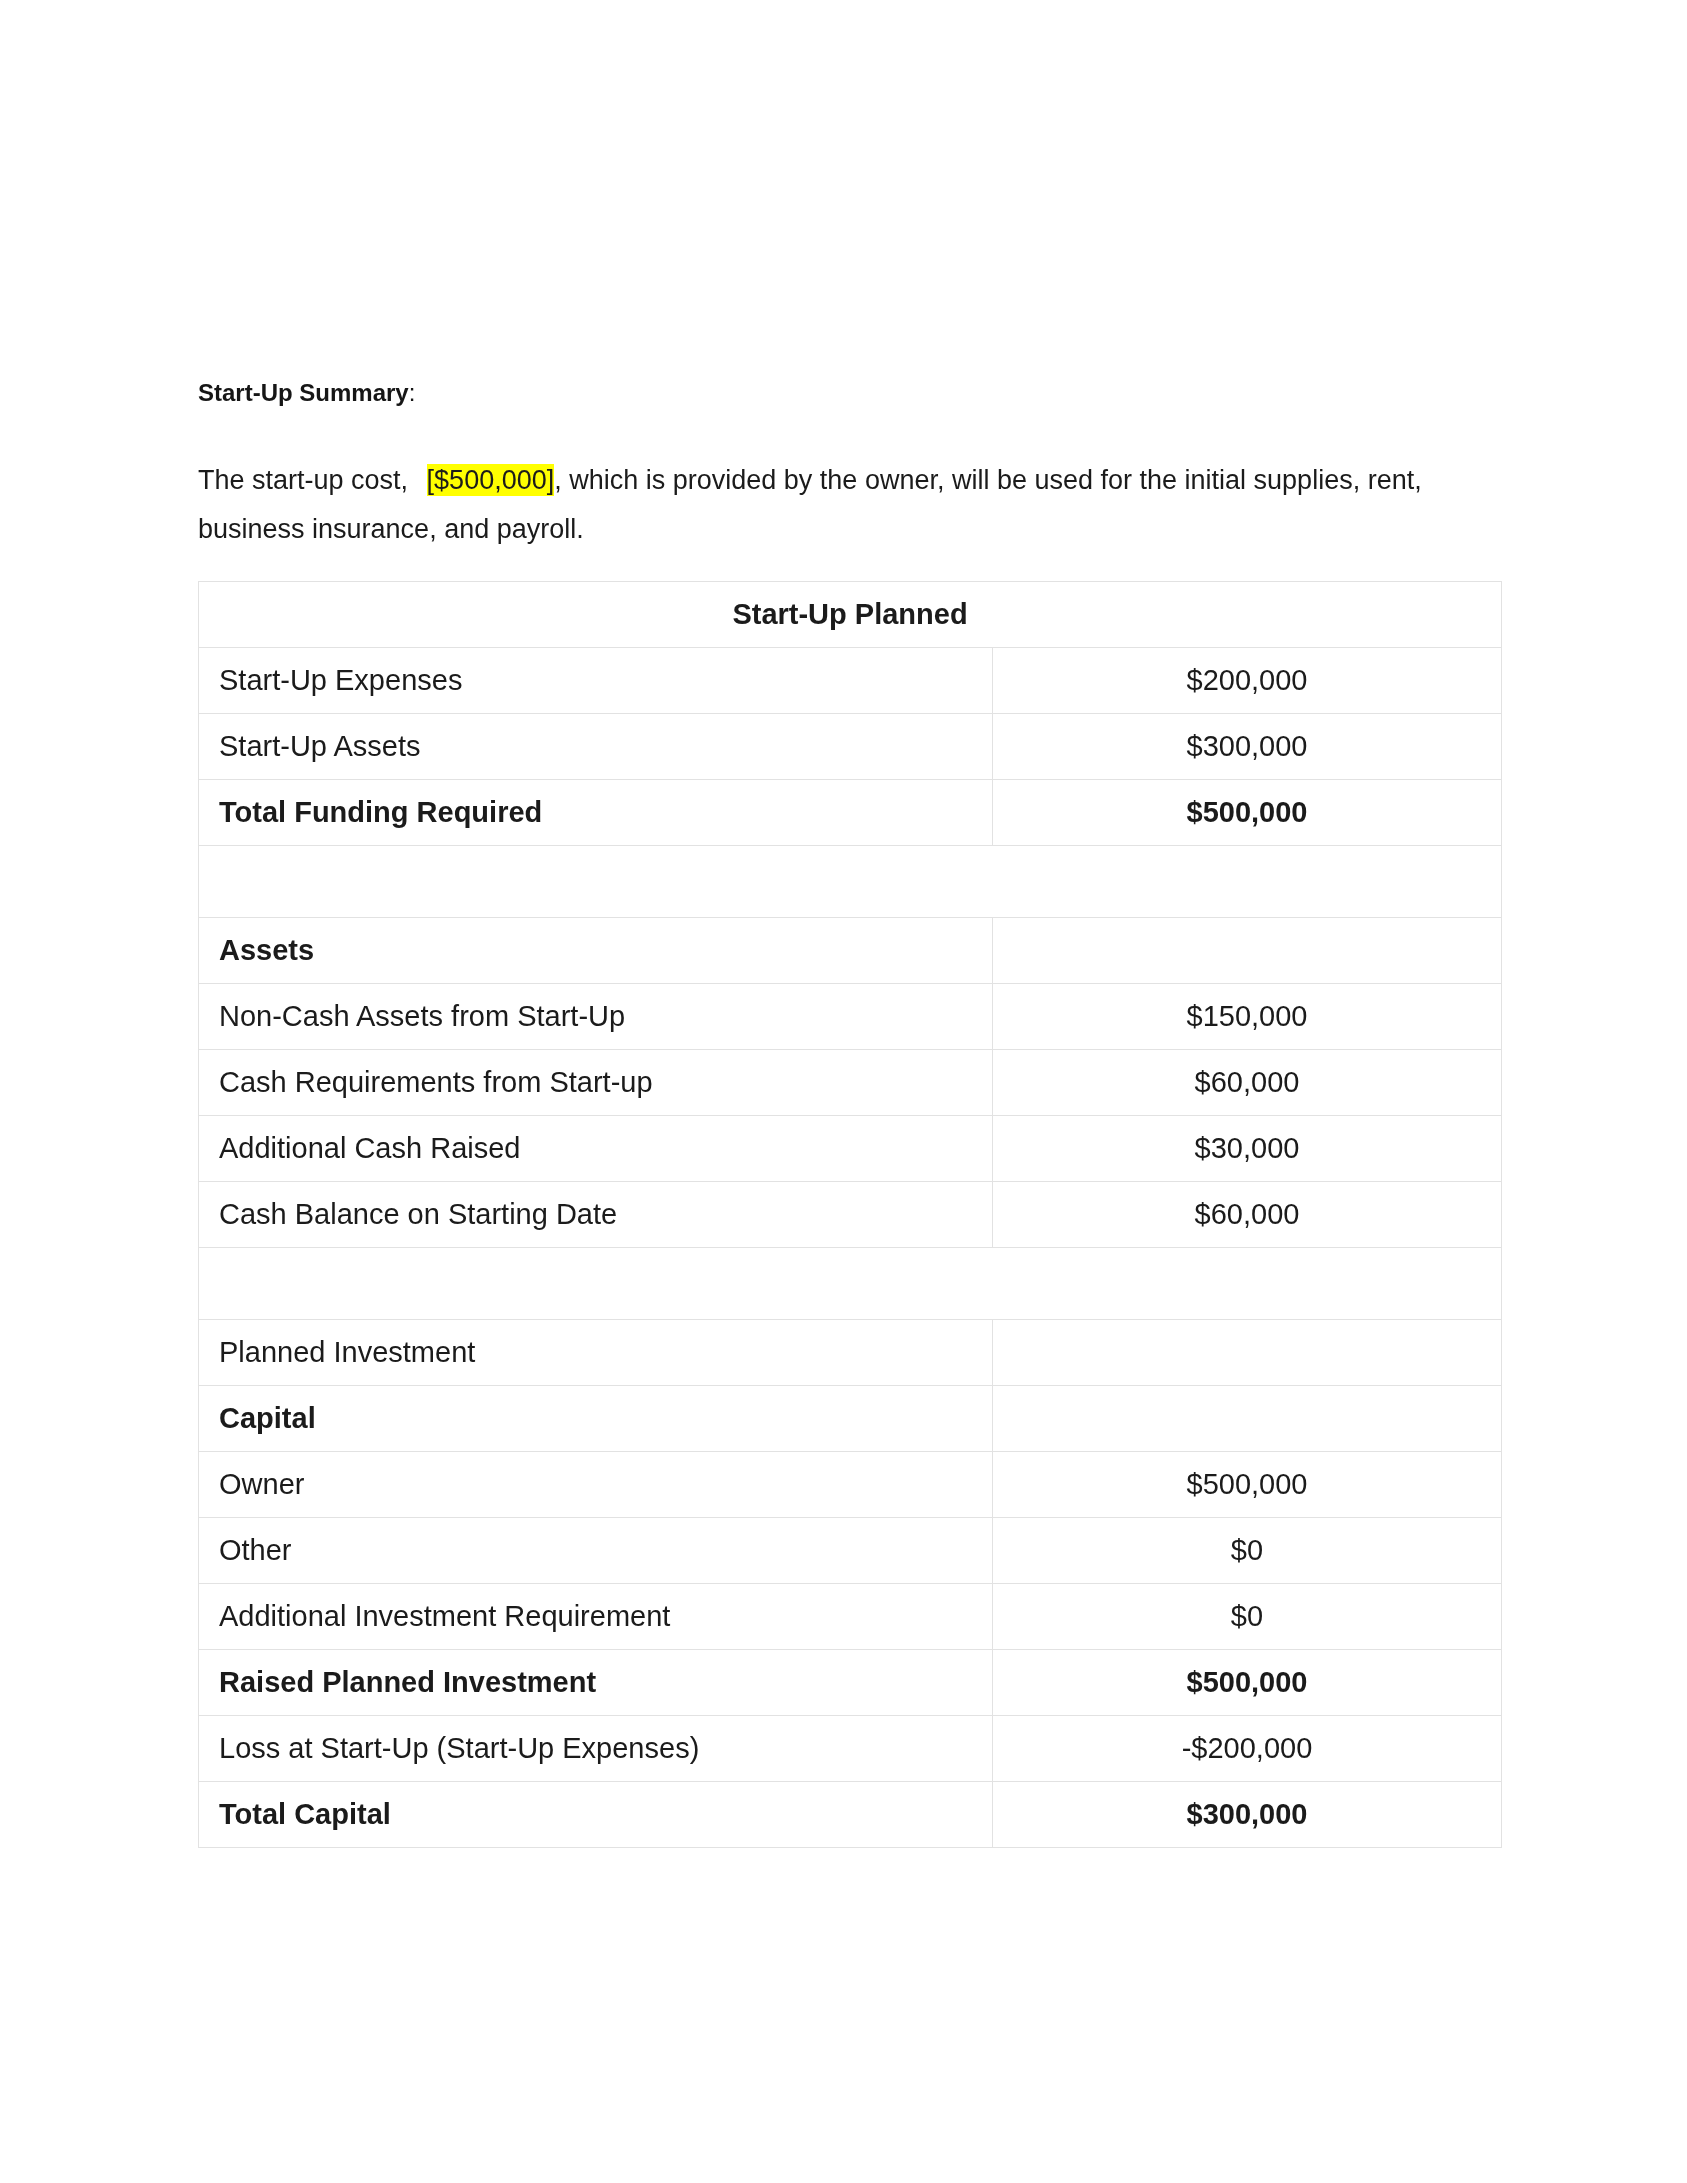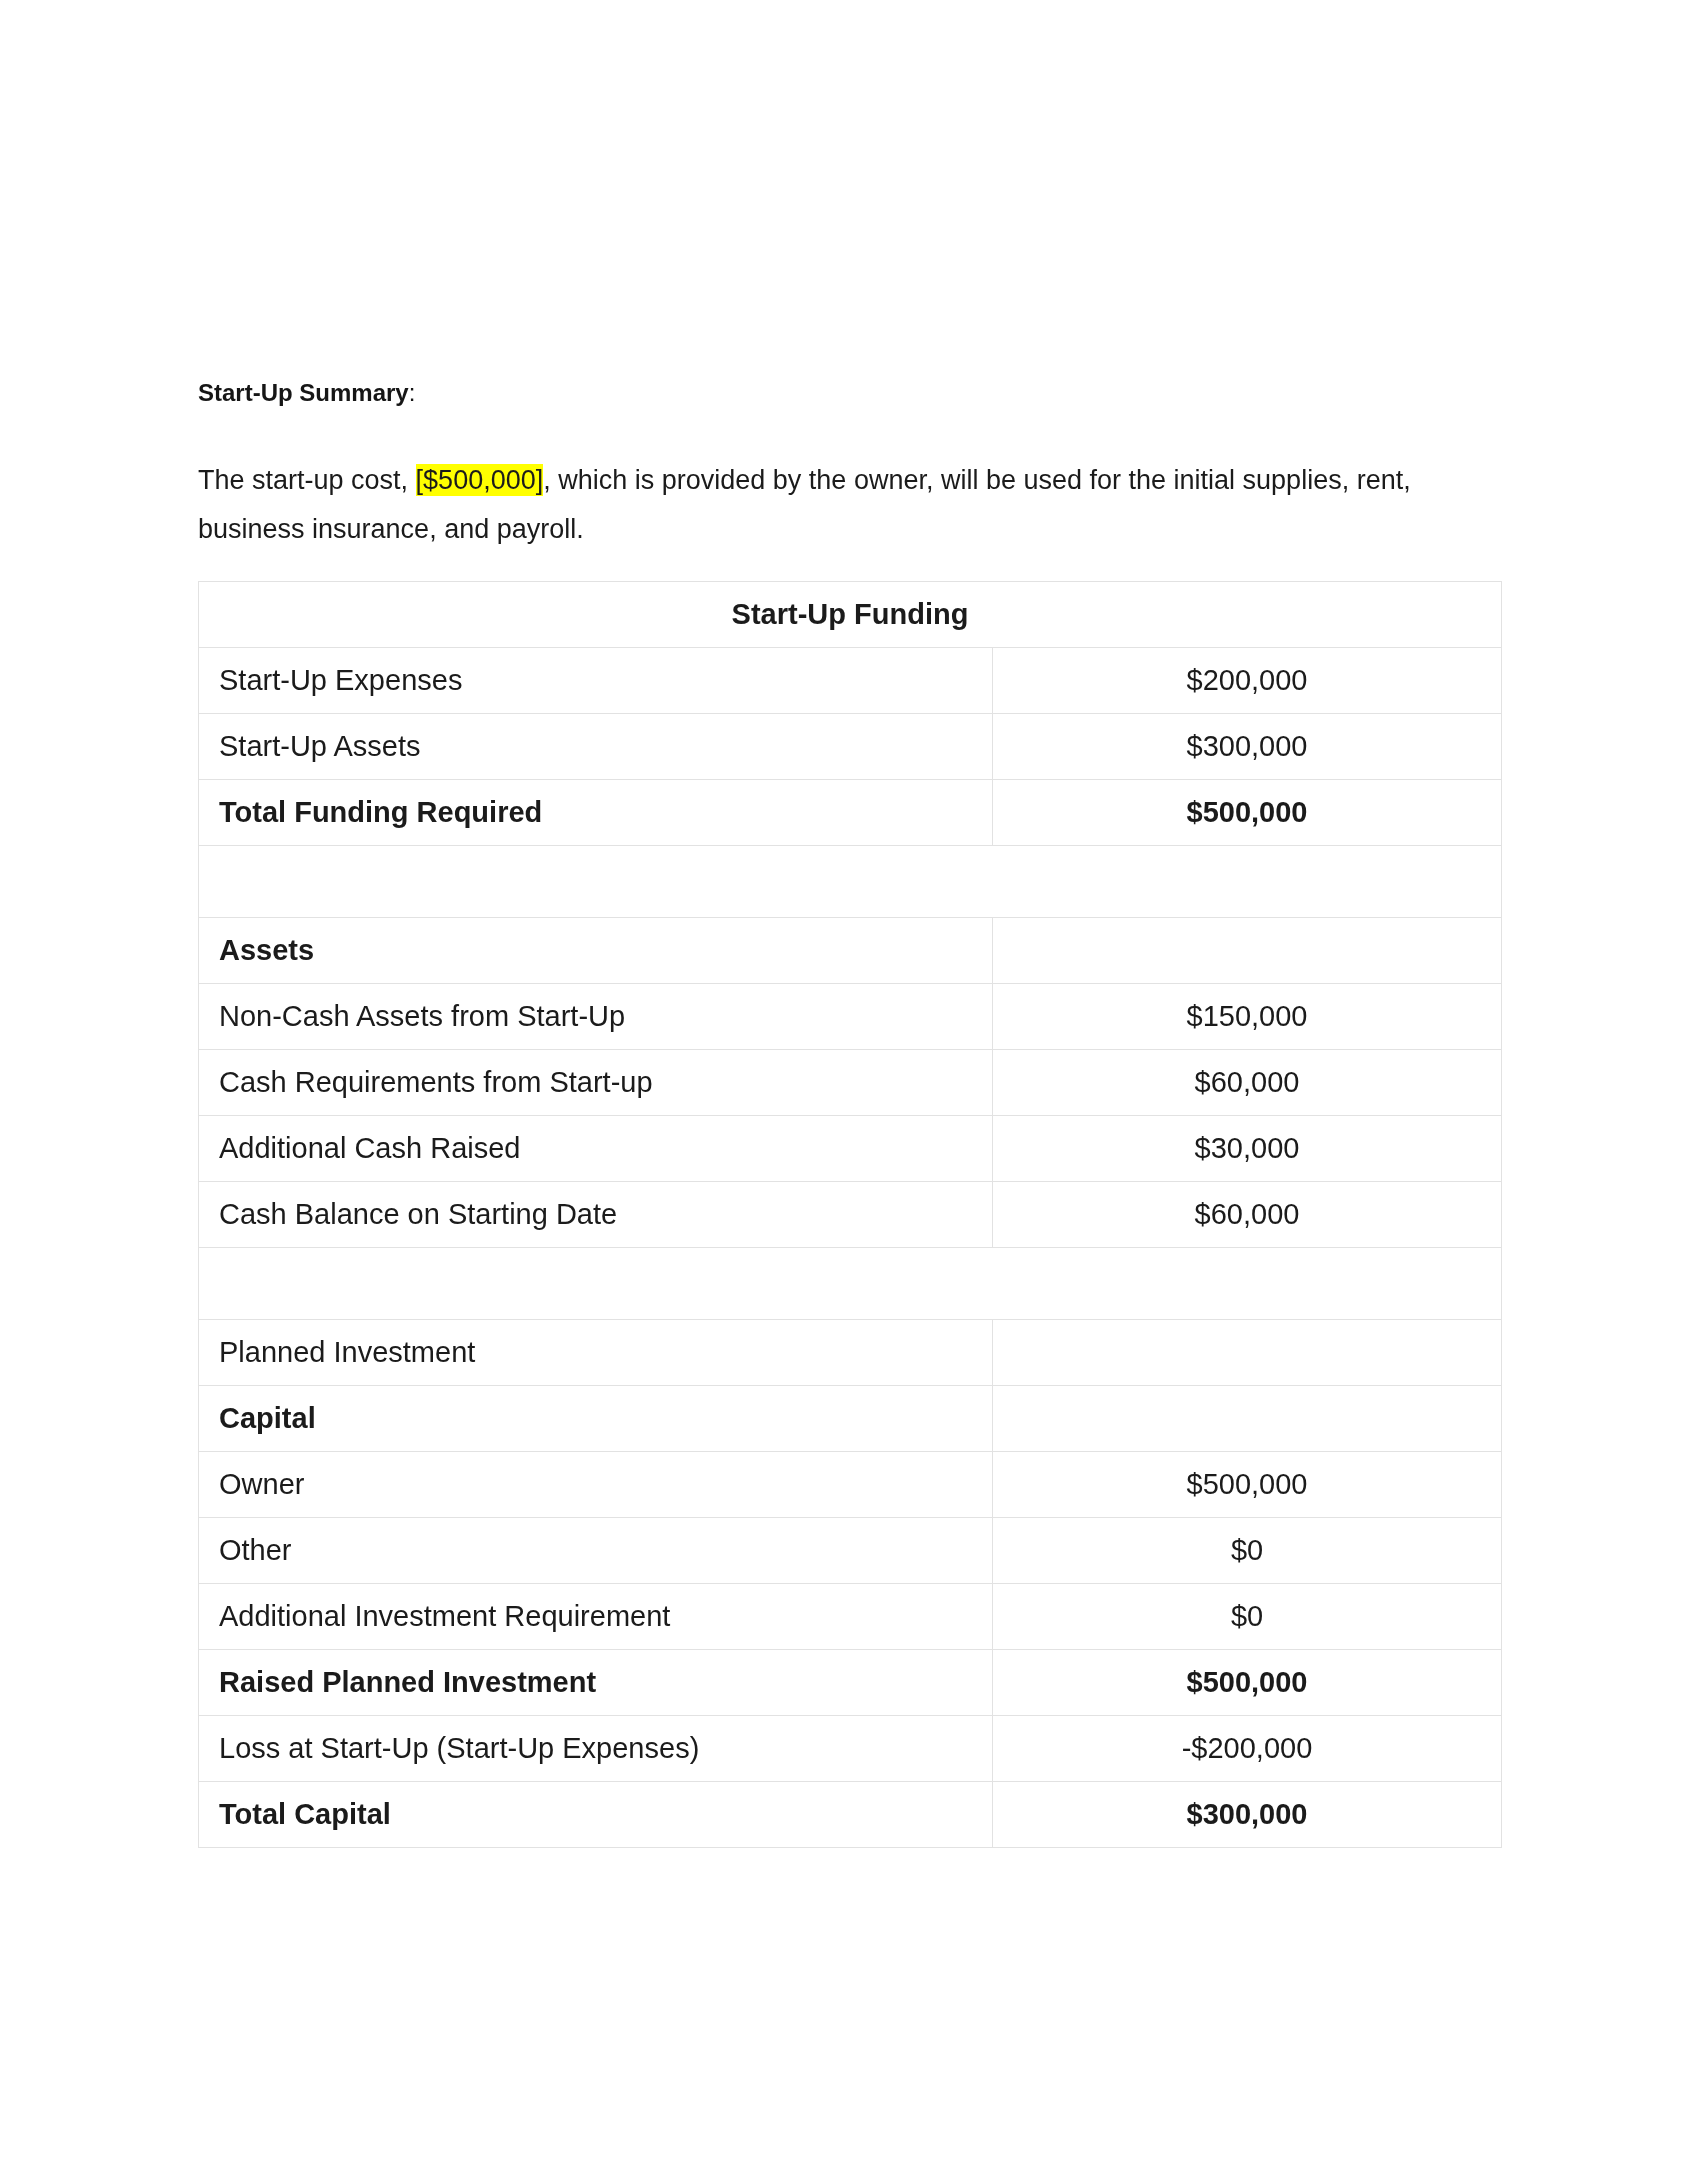--- a/index.html
+++ b/index.html
@@ -62,30 +62,30 @@
   table.funding tr.spacer td { height:71px; }
 </style>
 </head>
 <body>
 
 <div class="page">
   <div class="content">
 
     <h1 class="doc-heading"><span>Start-Up Summary</span><span class="colon">:</span></h1>
 
-    <p class="para"><span>The start-up cost, </span><span class="hl" style="background: rgb(255, 255, 0);">[$500,000]</span><span>, which is provided by the owner, will be used for the initial supplies, rent,</span><br><span>business insurance, and payroll.</span></p>
+    <p class="para"><span>The start-up cost, </span><span class="hl" style="background: rgb(255, 255, 0); margin-left: 11px;">[$500,000]</span><span>, which is provided by the owner, will be used for the initial supplies, rent,</span><br><span>business insurance, and payroll.</span></p>
 
     <table class="funding">
       <colgroup>
         <col style="width:794px">
         <col style="width:509px">
       </colgroup>
       <tbody>
         <tr>
-          <td class="title" colspan="2">Start-Up Funding</td>
+          <td class="title" colspan="2">Start-Up Planned</td>
         </tr>
       <tr>
             <td class="label">Start-Up Expenses</td>
             <td class="value">$200,000</td>
           </tr>
           <tr>
             <td class="label">Start-Up Assets</td>
             <td class="value">$300,000</td>
           </tr>
           <tr>

